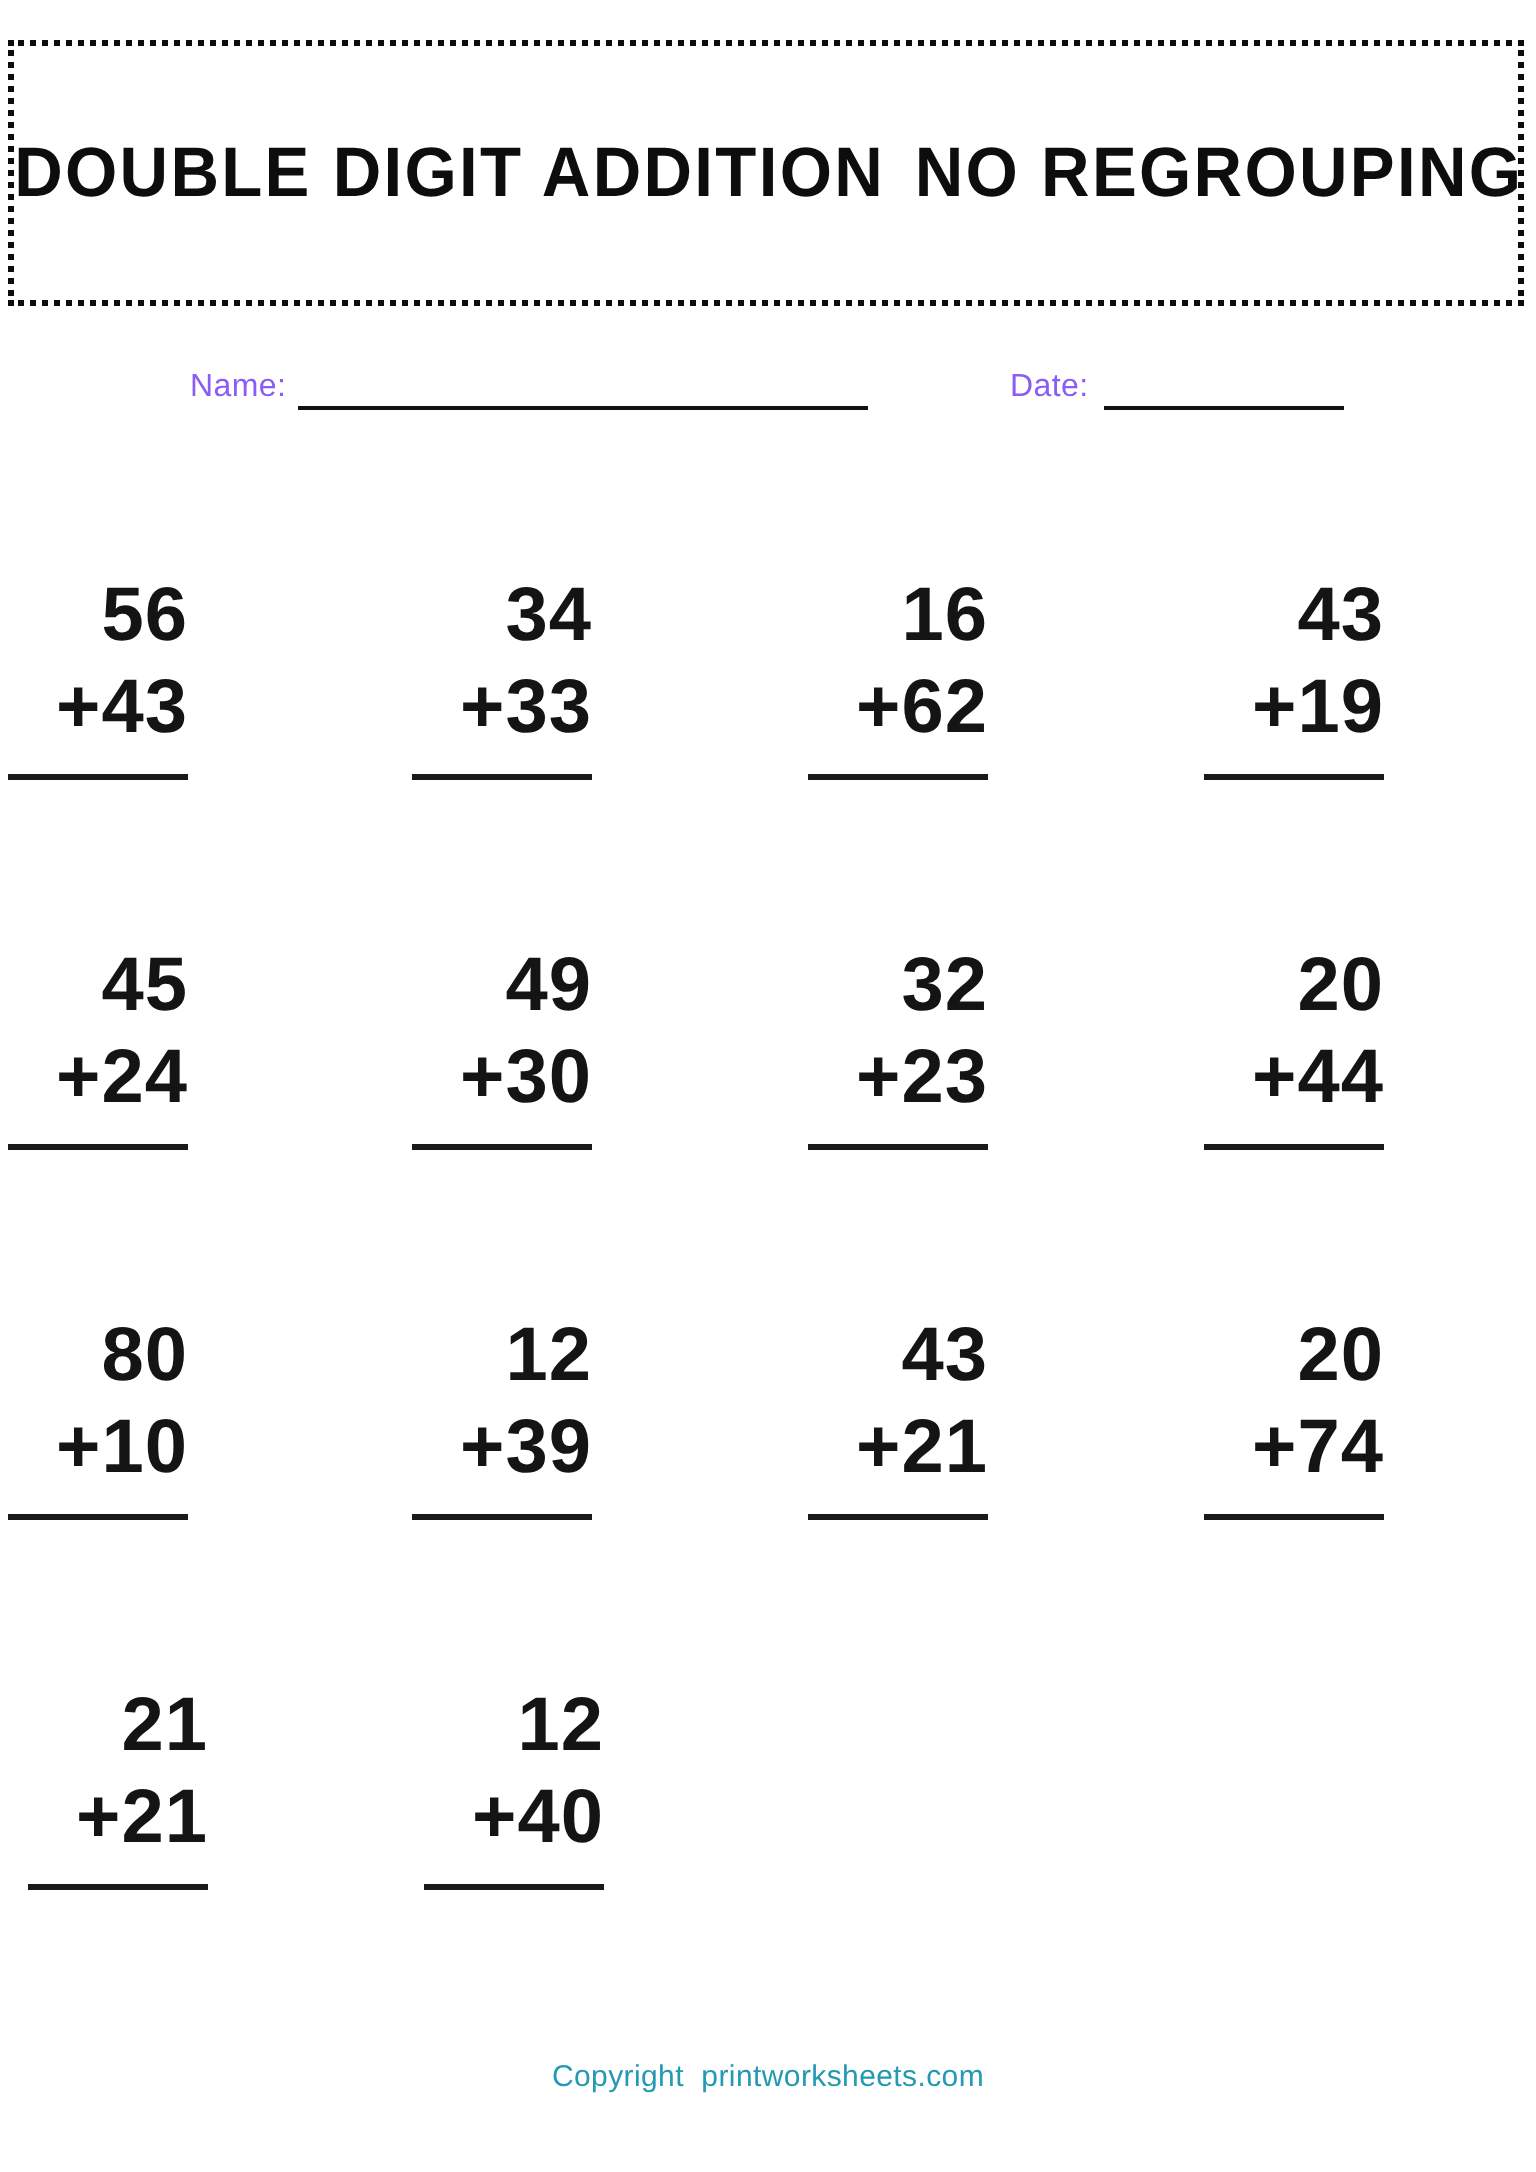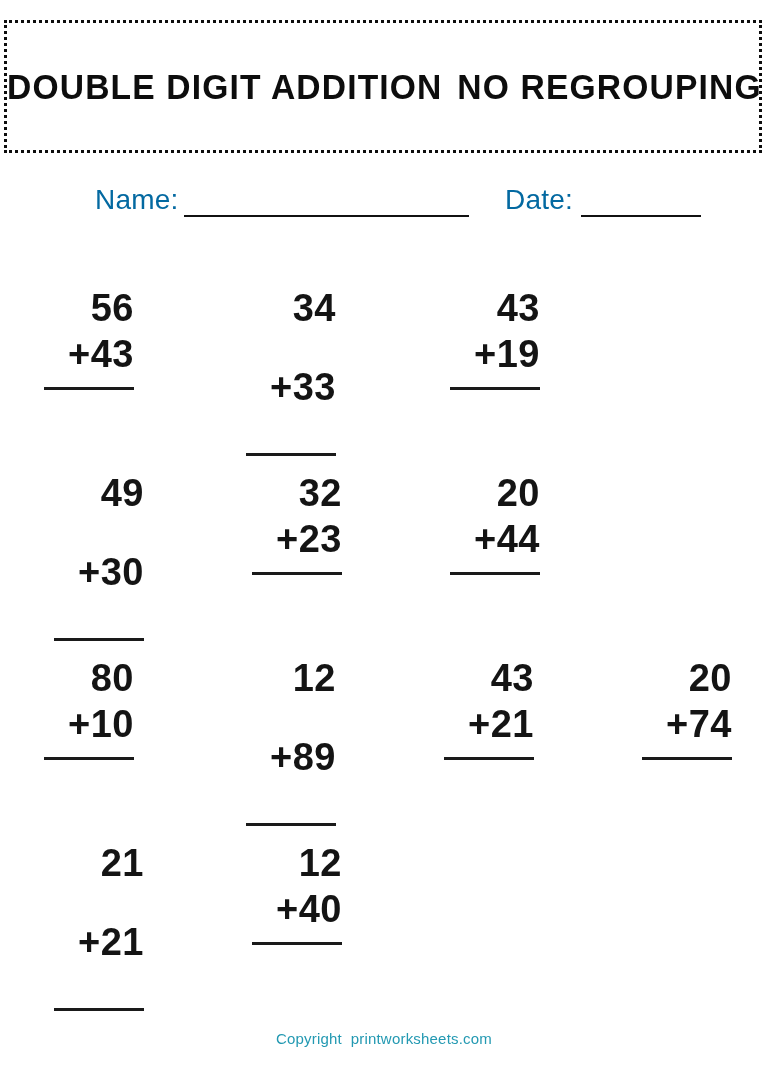--- a/index.html
+++ b/index.html
@@ -49,23 +49,23 @@
     top: 186px;
     width: 768px;
     height: 32px;
   }
   .nd-group {
     position: absolute;
     display: flex;
     align-items: flex-end;
   }
   .nd-label {
-    font-size: 28px;
+    font-size: 16px;
     font-weight: normal;
-    color: #0369a1;
+    color: #8b5cf6;
     line-height: 1;
     padding-bottom: 3px;
     letter-spacing: 0.2px;
   }
   .nd-rule {
     display: inline-block;
     border-bottom: 2px solid #111111;
     height: 0;
   }
   .nd-name { left: 95px; top: 0; }
@@ -81,21 +81,20 @@
     width: 768px;
   }
   .grid-row {
     display: flex;
     height: 185px;
   }
   .cell {
     width: 192px;
     display: flex;
     flex-direction: column;
-    align-items: center;
   }
   .problem {
     width: 112px;
     display: flex;
     flex-direction: column;
     align-items: flex-end;
   }
   .addend {
     font-size: 38px;
     font-weight: bold;
@@ -115,21 +114,21 @@
   }
 
   
   .grid-row.r1 .cell { padding-top: 4px; }
   .grid-row.r2 .cell { padding-top: 4px; }
   .grid-row.r3 .cell { padding-top: 4px; }
   .grid-row.r4 .cell { padding-top: 4px; }
 
   
   .cell.c1 .problem { transform: translateX(-18px); }
-  .cell.c2 .problem { transform: translateX(-8px); gap: 33px; }
+  .cell.c2 .problem { transform: translateX(-8px); }
   .cell.c3 .problem { transform: translateX(-2px); }
   .cell.c4 .problem { transform: translateX(4px); }
 
   
   .footer {
     position: absolute;
     left: 0;
     top: 1030px;
     width: 768px;
     text-align: center;
@@ -168,30 +167,44 @@
         <span class="answer-rule"></span>
       </div>
     </div>
     <div class="cell c2">
       <div class="problem">
         <span class="addend">34</span>
         <span class="addend second">+33</span>
         <span class="answer-rule"></span>
       </div>
     </div>
+    <div class="cell c3">
+      <div class="problem">
+        <span class="addend">16</span>
+        <span class="addend second">+62</span>
+        <span class="answer-rule"></span>
+      </div>
+    </div>
     <div class="cell c4">
       <div class="problem">
         <span class="addend">43</span>
         <span class="addend second">+19</span>
         <span class="answer-rule"></span>
       </div>
     </div>
   </div>
 
   <div class="grid-row r2">
+    <div class="cell c1">
+      <div class="problem">
+        <span class="addend">45</span>
+        <span class="addend second">+24</span>
+        <span class="answer-rule"></span>
+      </div>
+    </div>
     <div class="cell c2">
       <div class="problem">
         <span class="addend">49</span>
         <span class="addend second">+30</span>
         <span class="answer-rule"></span>
       </div>
     </div>
     <div class="cell c3">
       <div class="problem">
         <span class="addend">32</span>
@@ -212,21 +225,21 @@
     <div class="cell c1">
       <div class="problem">
         <span class="addend">80</span>
         <span class="addend second">+10</span>
         <span class="answer-rule"></span>
       </div>
     </div>
     <div class="cell c2">
       <div class="problem">
         <span class="addend">12</span>
-        <span class="addend second">+89</span>
+        <span class="addend second">+39</span>
         <span class="answer-rule"></span>
       </div>
     </div>
     <div class="cell c3">
       <div class="problem">
         <span class="addend">43</span>
         <span class="addend second">+21</span>
         <span class="answer-rule"></span>
       </div>
     </div>

